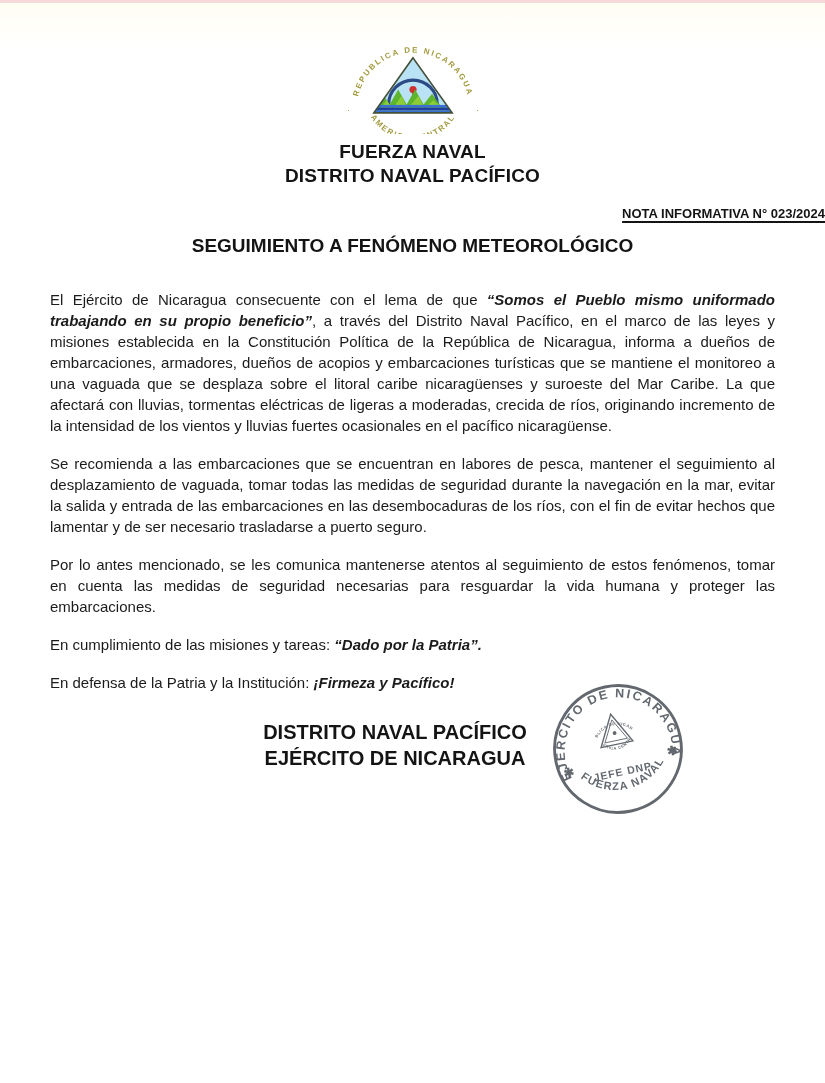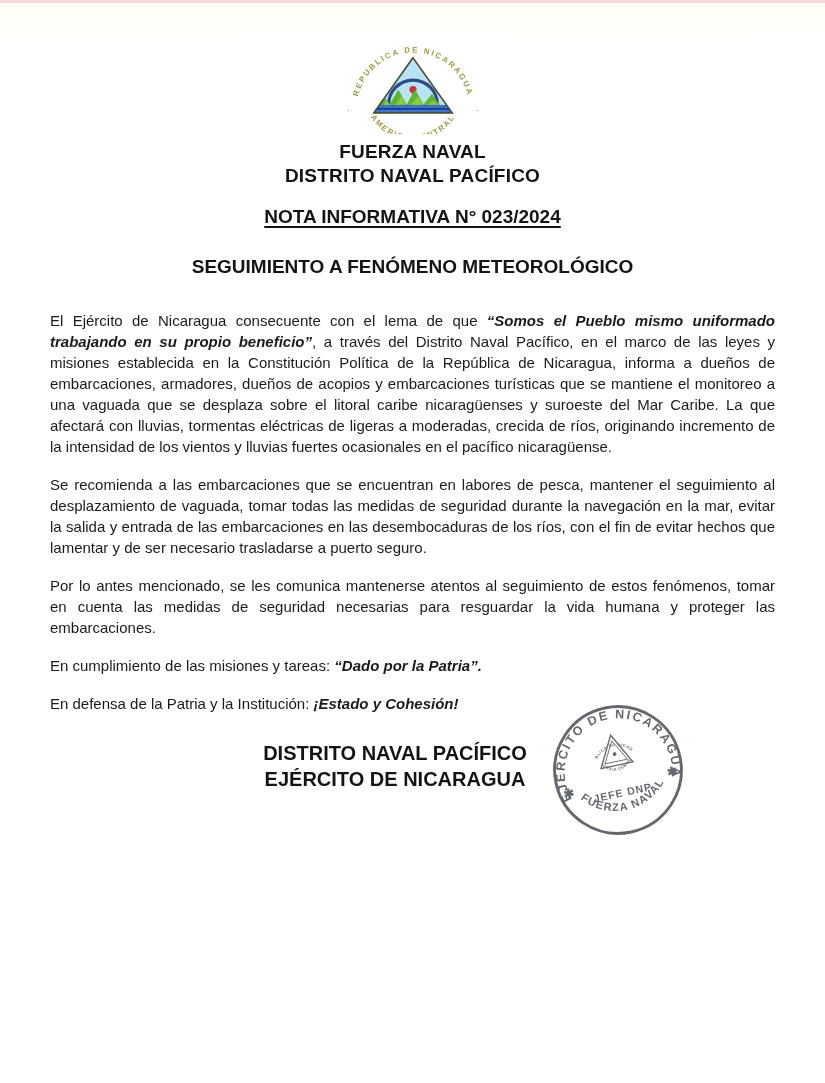--- a/index.html
+++ b/index.html
@@ -33,32 +33,32 @@
     margin-top: 2px;
     text-align: center;
     font-weight: bold;
     font-size: 19px;
     line-height: 24px;
     letter-spacing: 0.2px;
     color: #141414;
   }
   .note-title {
     margin-top: 18px;
-    text-align: center;
-    font-size: 19px;
+    text-align: right;
+    font-size: 13px;
     font-weight: bold;
     color: #141414;
   }
   .note-title .underlined {
     text-decoration: underline;
     text-underline-offset: 3px;
     text-decoration-thickness: 2px;
   }
   .subject {
-    margin-top: 28px;
+    margin-top: 14px;
     text-align: center;
     font-size: 19px;
     font-weight: bold;
     color: #141414;
   }
   .doc-body {
     margin: 32px 50px 0 50px;
     font-size: 15px;
     line-height: 21px;
     text-align: justify;
@@ -149,21 +149,21 @@
 
   <div class="doc-body">
     <p><span>El Ejército de Nicaragua consecuente con el lema de que </span><span class="quote">“Somos el Pueblo mismo uniformado trabajando en su propio beneficio”</span><span>, a través del Distrito Naval Pacífico, en el marco de las leyes y misiones establecida en la Constitución Política de la República de Nicaragua, informa a dueños de embarcaciones, armadores, dueños de acopios y embarcaciones turísticas que se mantiene el monitoreo a una vaguada que se desplaza sobre el litoral caribe nicaragüenses y suroeste del Mar Caribe. La que afectará con lluvias, tormentas eléctricas de ligeras a moderadas, crecida de ríos, originando incremento de la intensidad de los vientos y lluvias fuertes ocasionales en el pacífico nicaragüense.</span></p>
 
     <p>Se recomienda a las embarcaciones que se encuentran en labores de pesca, mantener el seguimiento al desplazamiento de vaguada, tomar todas las medidas de seguridad durante la navegación en la mar, evitar la salida y entrada de las embarcaciones en las desembocaduras de los ríos, con el fin de evitar hechos que lamentar y de ser necesario trasladarse a puerto seguro.</p>
 
     <p>Por lo antes mencionado, se les comunica mantenerse atentos al seguimiento de estos fenómenos, tomar en cuenta las medidas de seguridad necesarias para resguardar la vida humana y proteger las embarcaciones.</p>
 
     <p><span>En cumplimiento de las misiones y tareas: </span><span class="quote">“Dado por la Patria”.</span></p>
 
-    <p><span>En defensa de la Patria y la Institución: </span><span class="quote">¡Estado y Cohesión!</span></p>
+    <p><span>En defensa de la Patria y la Institución: </span><span class="quote">¡Firmeza y Pacífico!</span></p>
 
   </div>
 
   <div class="sig-area">
     <div class="sig-block">
       <div>DISTRITO NAVAL PACÍFICO</div>
       <div>EJÉRCITO DE NICARAGUA</div>
     </div>
 
     <svg class="stamp" width="144" height="144" viewBox="0 0 150 150" aria-hidden="true">

